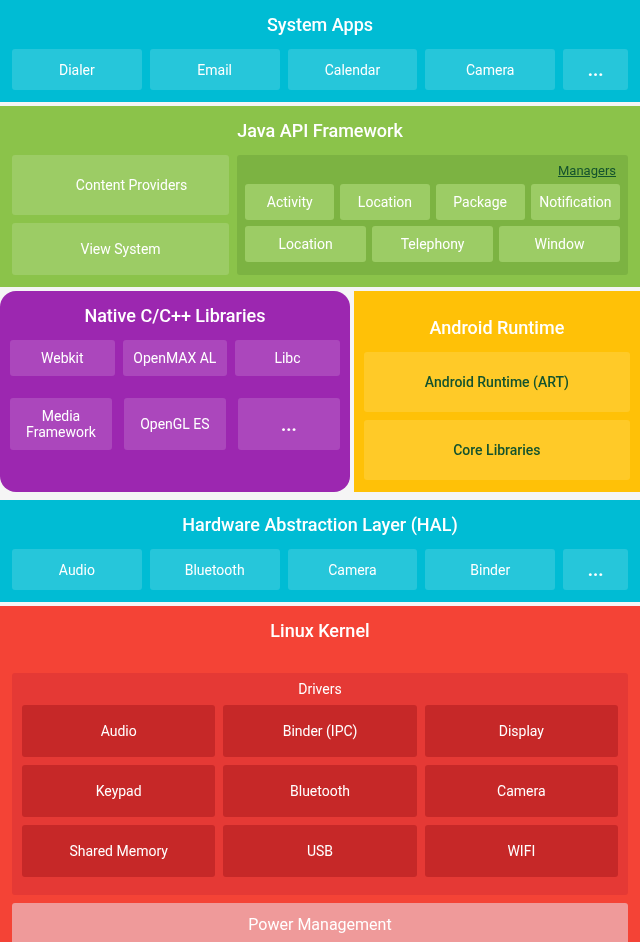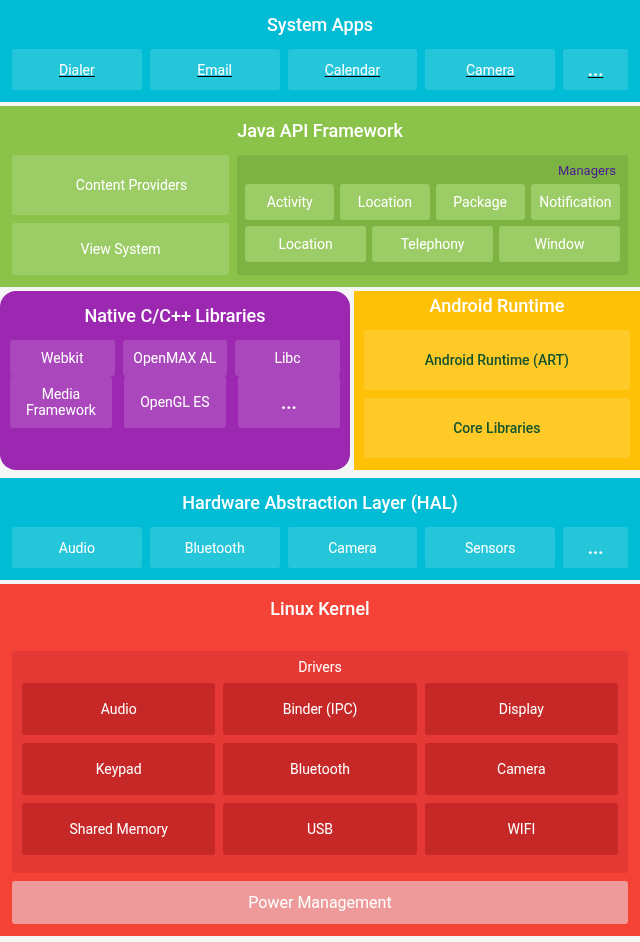--- a/index.html
+++ b/index.html
@@ -36,45 +36,45 @@
     .system-apps {
       background-color: #00bcd4;
     }
     .system-apps .cell {
       background-color: #26c6da;
     }
     .system-apps-row {
       display: grid;
       grid-template-columns: 1fr 1fr 1fr 1fr 0.5fr;
       gap: 8px;
-      text-decoration: underline;
     }
     
     .java-api {
       background-color: #8bc34a;
     }
     .java-api-inner {
       display: grid;
       grid-template-columns: 1fr 1.8fr;
       gap: 8px;
     }
     .java-api .cell {
       background-color: #9ccc65;
     }
     .java-api .managers-section {
       background-color: #7cb342;
       padding: 8px;
       border-radius: 3px;
     }
     .java-api .managers-title {
       text-align: right;
-      color: #4c1d95;
+      color: #14532d;
       font-size: 13px;
       margin-bottom: 6px;
       padding-right: 4px;
+      text-decoration: underline;
     }
     .managers-grid {
       display: grid;
       grid-template-columns: 1fr 1fr 1fr 1fr;
       gap: 6px;
       margin-bottom: 6px;
     }
     .managers-grid2 {
       display: grid;
       grid-template-columns: 1fr 1fr 1fr;
@@ -108,25 +108,25 @@
     }
     .native-grid {
       display: grid;
       grid-template-columns: 1fr 1fr 1fr;
       gap: 8px;
     }
     .native-grid-row2 {
       display: grid;
       grid-template-columns: 1fr 1fr 1fr;
       gap: 12px;
-      margin-top: 0;
+      margin-top: 22px;
     }
     .android-runtime {
       background-color: #ffc107;
-      padding: 0 10px 12px;
+      padding: 22px 10px 12px;
     }
     .android-runtime .layer-title {
       color: white;
     }
     .android-runtime .cell {
       background-color: #ffca28;
       color: #14532d;
       font-weight: 500;
     }
     .runtime-grid {
@@ -256,21 +256,21 @@
     </div>
   </div>
 </div>
 
 <div class="layer hal">
   <div class="layer-title">Hardware Abstraction Layer (HAL)</div>
   <div class="hal-row">
     <div class="cell">Audio</div>
     <div class="cell">Bluetooth</div>
     <div class="cell">Camera</div>
-    <div class="cell">Sensors</div>
+    <div class="cell">Binder</div>
     <div class="cell dots-cell">...</div>
   </div>
 </div>
 
 <div class="layer linux-kernel">
   <div class="layer-title">Linux Kernel</div>
   <div class="drivers-section">
     <div class="drivers-title">Drivers</div>
     <div class="drivers-grid">
       <div class="cell">Audio</div>

